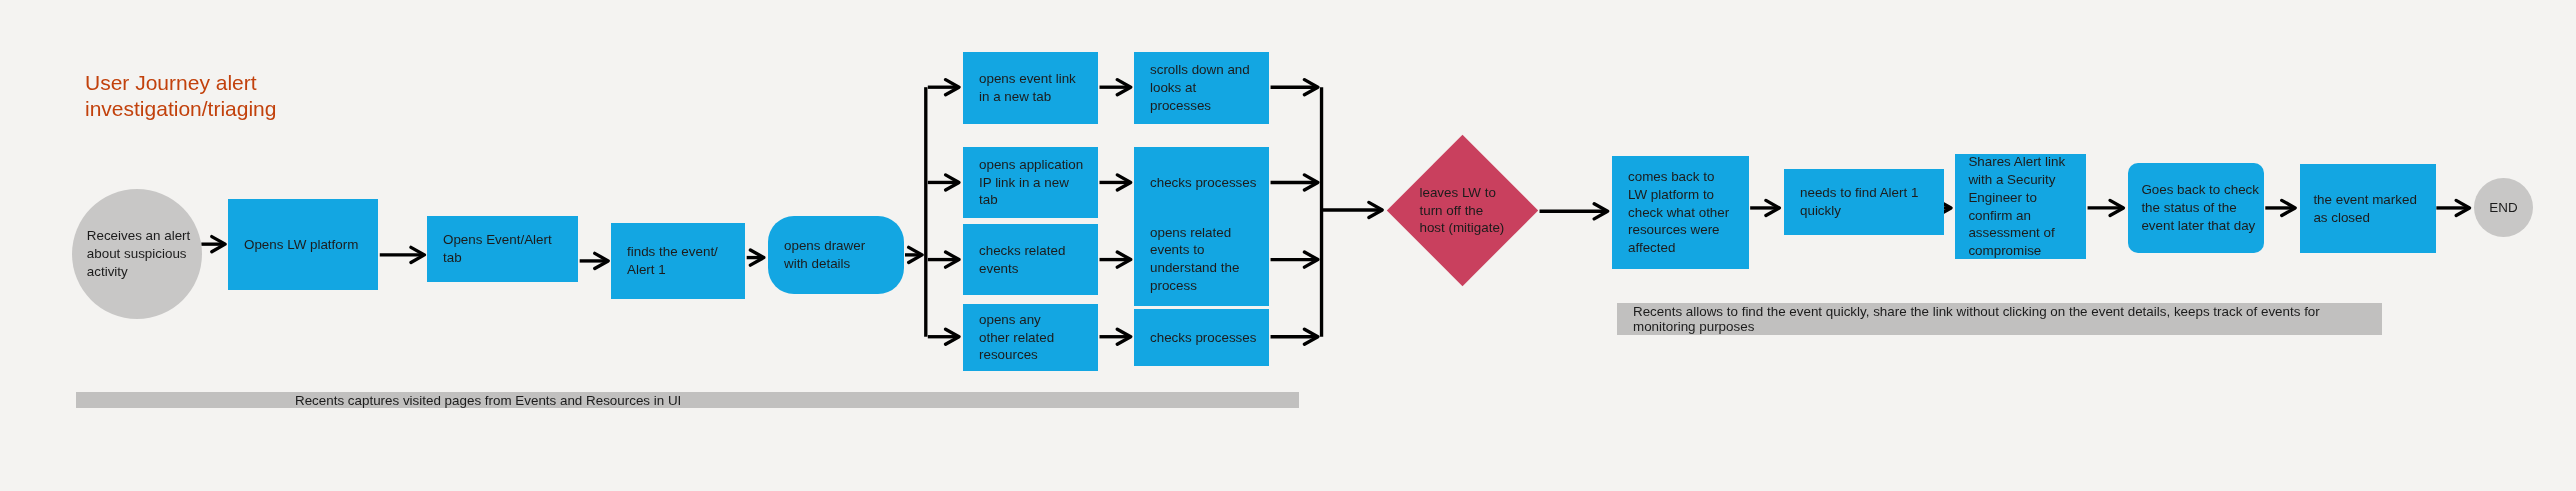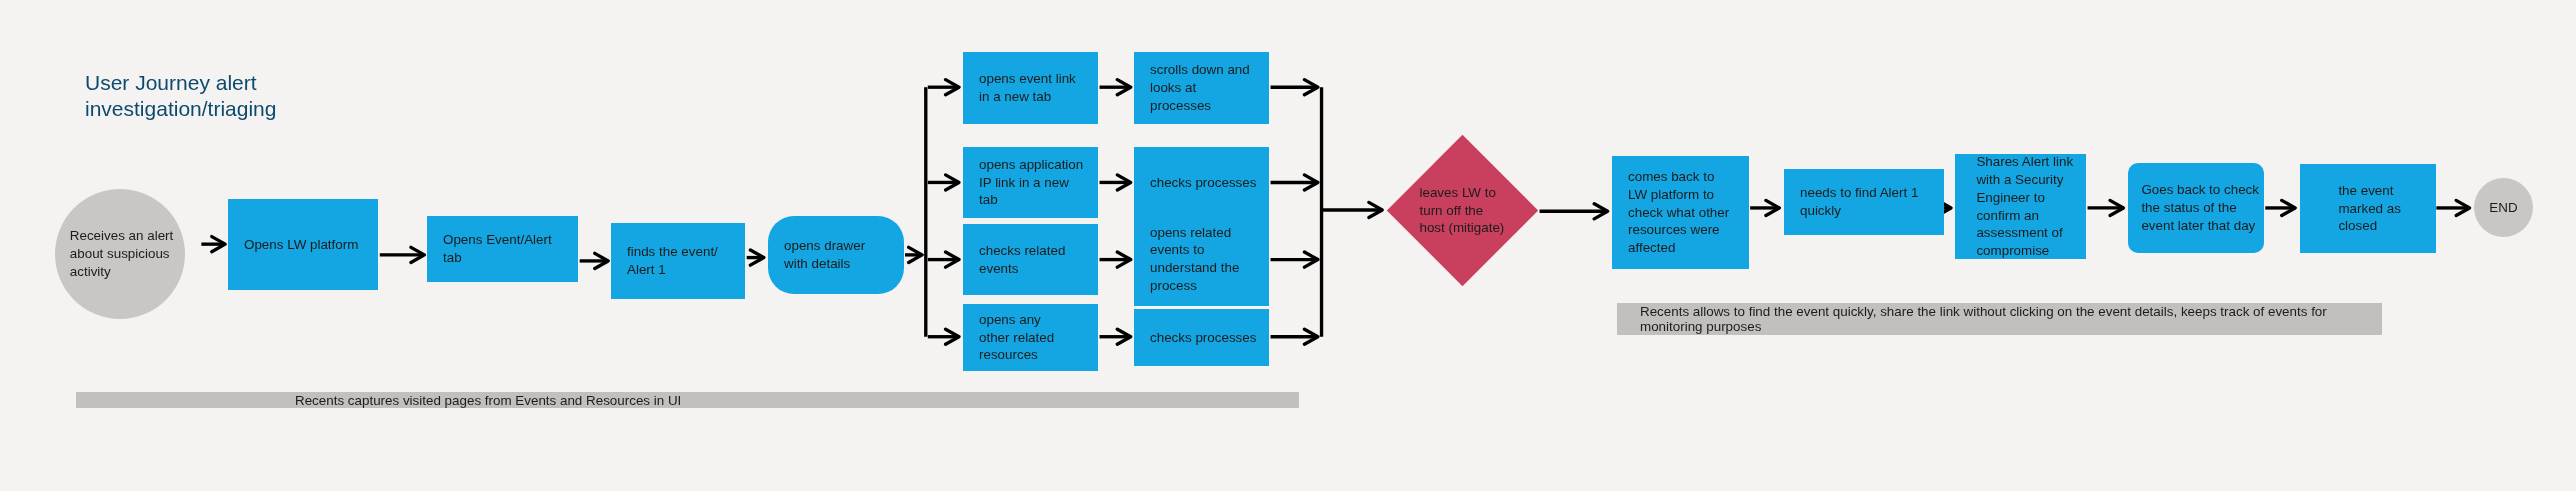--- a/index.html
+++ b/index.html
@@ -60,21 +60,21 @@
     color: #1C1C1C;
     font-size: 13.4px;
   }
   #title {
     position: absolute;
     left: 85px;
     top: 70px;
     font-size: 21px;
     line-height: 26px;
     font-weight: 500;
-    color: #0c4a6e;
+    color: #c2410c;
     white-space: pre-line;
   }
   .lbl { display: block; }
 </style>
 </head>
 <body>
 
 <div id="canvas">
 
   <svg id="connectors" viewBox="0 0 3840 732" xmlns="http://www.w3.org/2000/svg">
@@ -109,21 +109,21 @@
       <path d="M2864,310 L2906,310" marker-end="url(#arrow)"></path>
       <path d="M3112,310 L3163,310" marker-end="url(#arrow)"></path>
       <path d="M3377,310 L3419,310" marker-end="url(#arrow)"></path>
       <path d="M3632,310 L3679,310" marker-end="url(#arrow)"></path>
     </g>
   </svg>
 
   <div id="title">User Journey alert
 investigation/triaging</div>
 
-  <div class="node terminator" style="left:55px;top:189px;width:130px;height:130px;">
+  <div class="node terminator" style="left:72px;top:189px;width:130px;height:130px;">
     <span class="lbl" style="max-width:106px;">Receives an alert about suspicious activity</span>
   </div>
 
   <div class="node step" style="left:228px;top:199px;width:150px;height:91px;">
     <span class="lbl">Opens LW platform</span>
   </div>
 
   <div class="node step" style="left:427px;top:216px;width:151px;height:66px;">
     <span class="lbl" style="max-width:111px;">Opens Event/Alert tab</span>
   </div>
@@ -176,37 +176,37 @@
 
   <div class="node step" style="left:1612px;top:156px;width:137px;height:113px;">
     <span class="lbl" style="max-width:107px;">comes back to LW platform to check what other resources were affected</span>
   </div>
 
   <div class="node step" style="left:1784px;top:169px;width:160px;height:66px;">
     <span class="lbl">needs to find Alert 1 quickly</span>
   </div>
 
   <div class="node step" style="left:1955px;top:154px;width:131px;height:105px;">
-    <span class="lbl" style="padding:0 5.4px 0 13.4px;margin-left:8px;">Shares Alert link with a Security Engineer to confirm an assessment of compromise</span>
+    <span class="lbl" style="padding:0 5.4px 0 13.4px;">Shares Alert link with a Security Engineer to confirm an assessment of compromise</span>
   </div>
 
   <div class="node step" style="left:2128px;top:163px;width:136px;height:90px;border-radius:10px;">
     <span class="lbl" style="padding:0 4px 0 13.4px;">Goes back to check the status of the event later that day</span>
   </div>
 
-  <div class="node step" style="left:2300px;top:164px;width:136px;height:89px;padding-left:25px;">
+  <div class="node step" style="left:2300px;top:164px;width:136px;height:89px;">
     <span class="lbl" style="padding:0 4px 0 13.4px;">the event marked as closed</span>
   </div>
 
   <div class="node terminator end-terminator" style="left:2474px;top:178px;width:59px;height:59px;">
     <span class="lbl">END</span>
   </div>
 
   <div class="note" style="left:76px;top:392px;width:1223px;height:16px;padding-left:219px;">
     <span class="lbl">Recents captures visited pages from Events and Resources in UI</span>
   </div>
 
-  <div class="note" style="left:1617px;top:303px;width:765px;height:32px;padding-left:23px;">
+  <div class="note" style="left:1617px;top:303px;width:765px;height:32px;padding-left:16px;">
     <span class="lbl">Recents allows to find the event quickly, share the link without clicking on the event details, keeps track of events for monitoring purposes</span>
   </div>
 
 </div>
 
 
 </body></html>

